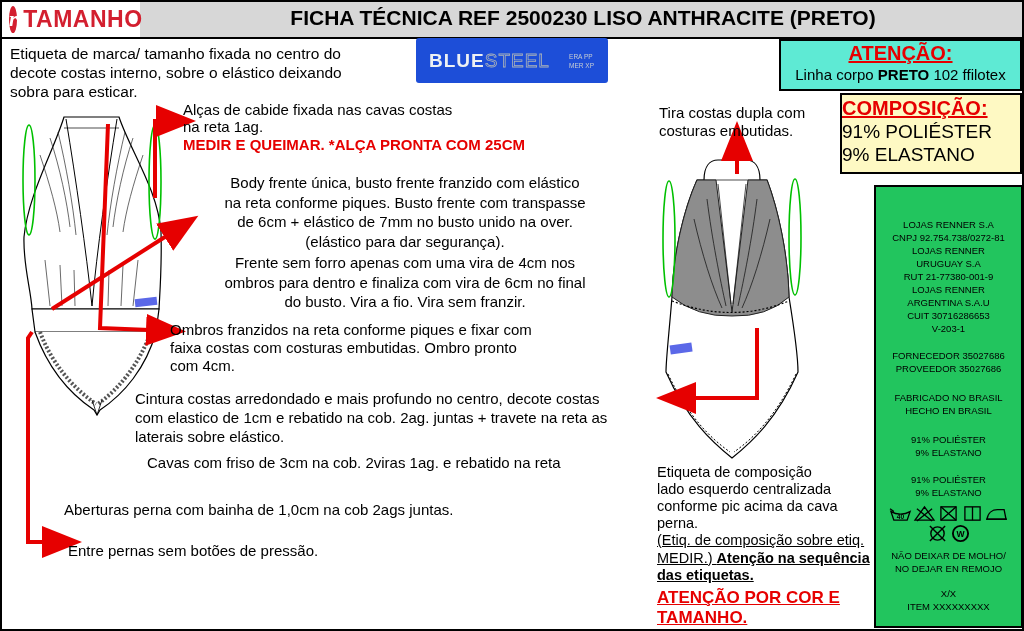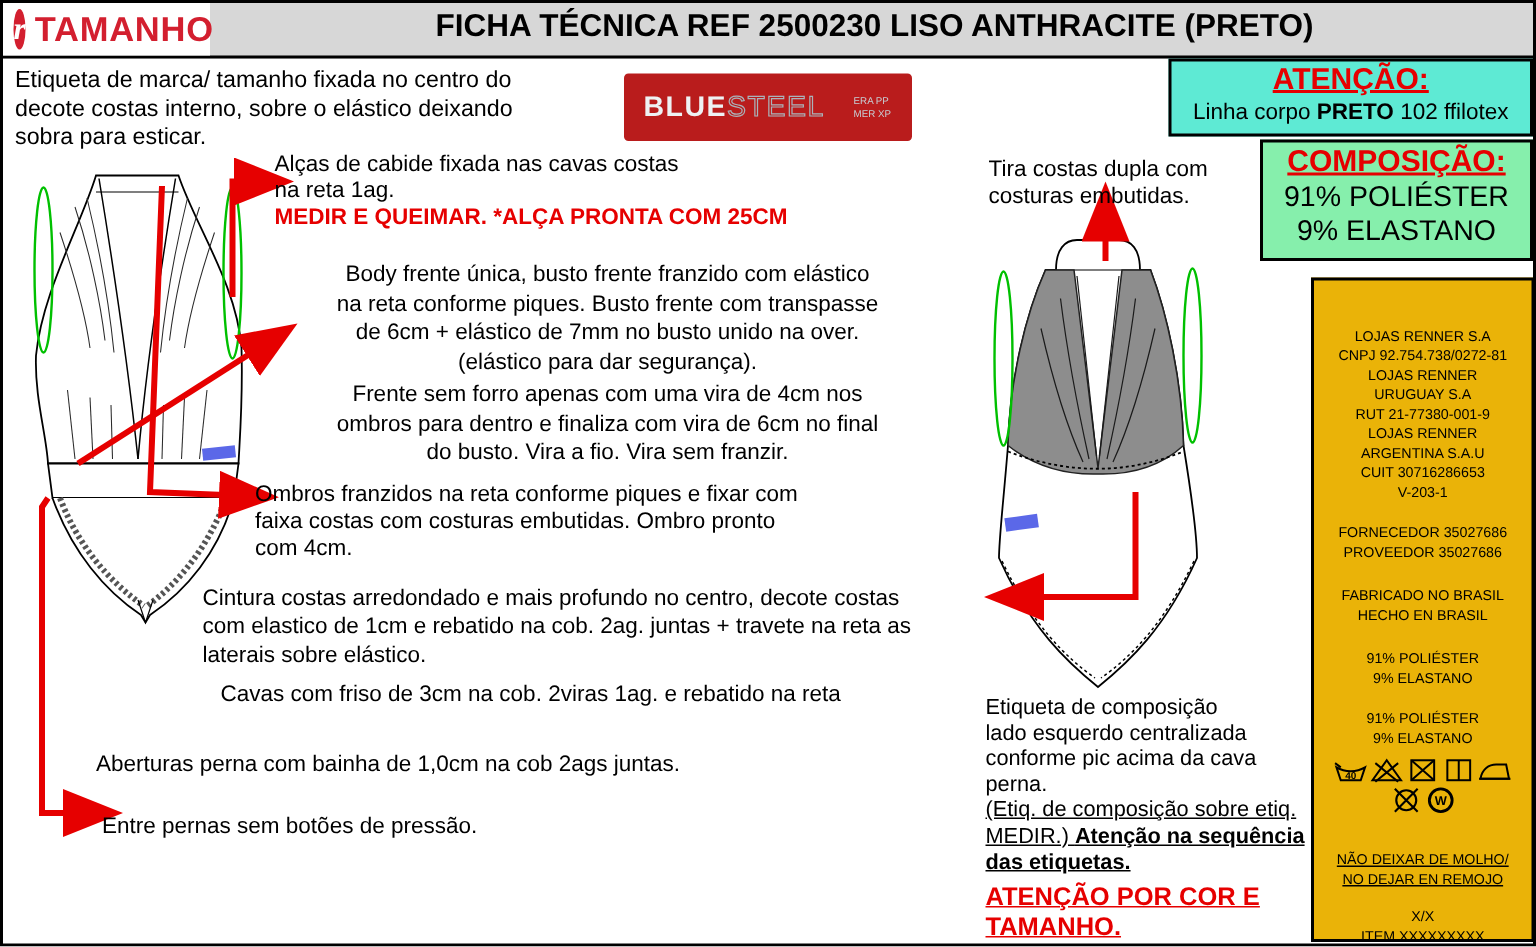--- a/index.html
+++ b/index.html
@@ -11,39 +11,39 @@
   #logo-box { position:absolute; left:0; top:0; width:138px; height:35px; background:#fff; display:flex; align-items:center; padding-left:7px; }
   #logo-mark { width:27px; height:27px; background:#d31f2f; border-radius:50%; color:#fff; font-weight:bold; font-style:italic; font-size:21px; display:flex; align-items:center; justify-content:center; font-family:"Liberation Serif", serif; }
   #logo-text { color:#d31f2f; font-weight:bold; font-size:23px; letter-spacing:0.5px; margin-left:6px; }
   #doc-title { position:absolute; left:140px; right:0; top:4px; text-align:center; font-size:21px; font-weight:bold; color:#000000; }
 
   .note { position:absolute; color:#000; font-size:15px; white-space:pre-line; }
   .red-bold { color:#e60000; font-weight:bold; }
   .centered { text-align:center; }
 
   
-  #bluesteel-tag { position:absolute; left:414px; top:47px; width:192px; height:45px; background:#b91c1c; border-radius:3px; display:flex; align-items:center; }
+  #bluesteel-tag { position:absolute; left:414px; top:36px; width:192px; height:45px; background:#1d4ed8; border-radius:3px; display:flex; align-items:center; }
   #bluesteel-text { margin-left:13px; font-size:19px; letter-spacing:1px; }
   #bluesteel-bold { color:#eef1f3; font-weight:bold; }
   #bluesteel-light { color:transparent; -webkit-text-stroke:0.8px #aab2b9; }
   #bluesteel-side { margin-left:auto; margin-right:14px; font-size:6.5px; line-height:9px; color:#c6cdd3; text-align:left; }
 
   
   #attention-box { position:absolute; left:777px; top:37px; width:243px; height:52px; background:#5eead4; border:2px solid #000; text-align:center; padding-top:1px; }
   #attention-title { color:#e60000; font-weight:bold; font-size:20px; text-decoration:underline; }
   #attention-line { font-size:15px; margin-top:1px; }
-  #composition-box { position:absolute; left:838px; top:91px; width:182px; height:81px; background:#86efac; border:2px solid #000; text-align:center; padding-top:2px; }
+  #composition-box { position:absolute; left:838px; top:91px; width:182px; height:81px; background:#fef9c3; border:2px solid #000; padding-top:2px; }
   #composition-title { color:#e60000; font-weight:bold; font-size:20px; text-decoration:underline; }
   .composition-line { font-size:19px; line-height:23px; }
 
   
-  #info-box { position:absolute; left:872px; top:183px; width:149px; height:443px; border:2px solid #000; background:#eab308; text-align:center; font-size:9.5px; line-height:13px; color:#000; padding-top:31px; }
+  #info-box { position:absolute; left:872px; top:183px; width:149px; height:443px; border:2px solid #000; background:#22c55e; text-align:center; font-size:9.5px; line-height:13px; color:#000; padding-top:31px; }
   .info-group { }
   .ig2 { margin-top:14px; } .ig3 { margin-top:16px; } .ig4 { margin-top:16px; } .ig5 { margin-top:14px; }
-  .ig6 { margin-top:24px;text-decoration:underline; } .ig7 { margin-top:12px; }
+  .ig6 { margin-top:6px; } .ig7 { margin-top:12px; }
   #care-row1 { margin-top:5px; display:flex; justify-content:center; gap:1px; }
   #care-row2 { display:flex; justify-content:center; gap:2px; margin-top:1px; }
   .care-icon svg { display:block; }
 
   
   svg.drawing { position:absolute; }
   #arrows-overlay { position:absolute; left:0; top:0; pointer-events:none; }
 
   
   #note-etiqueta-marca { left:8px; top:42px; font-size:15.5px; line-height:19px; }

